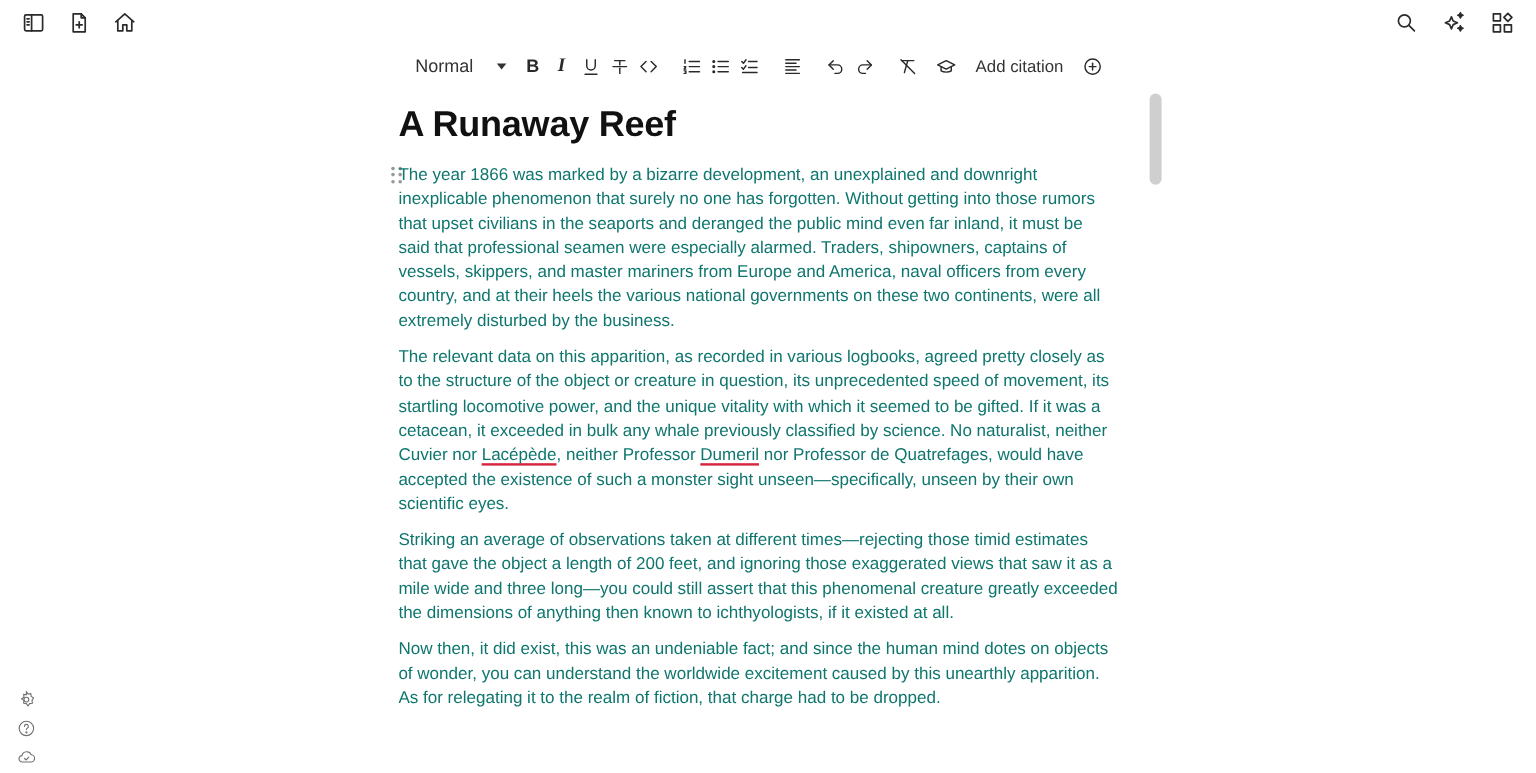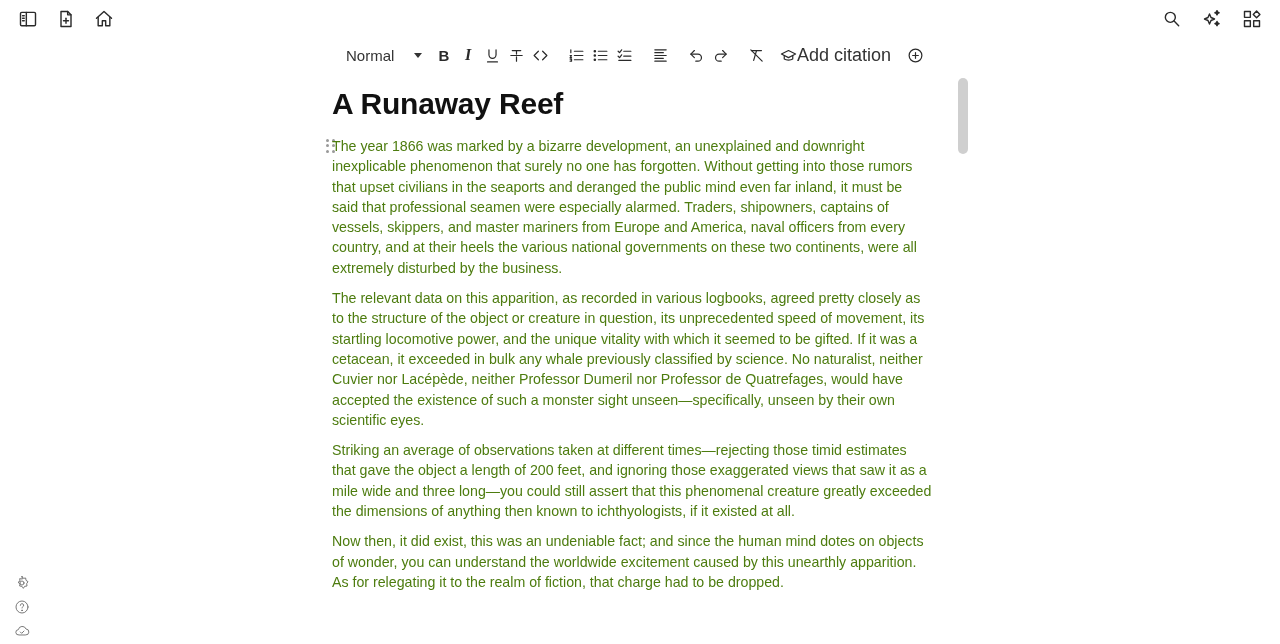--- a/index.html
+++ b/index.html
@@ -11,28 +11,28 @@
   .icon-btn { width: 24px; height: 22px; display: flex; align-items: center; justify-content: center; cursor: pointer; }
   .icon-btn svg { width: 20px; height: 20px; stroke: #2a2a2a; fill: none; stroke-width: 1.7; stroke-linecap: round; stroke-linejoin: round; }
 
   .toolbar { position: absolute; top: 42px; left: 346px; height: 26px; display: flex; align-items: center; }
   .tb-select { display: flex; align-items: center; width: 80px; font-size: 15px; color: #333; cursor: pointer; margin-right: 6px; }
   .tb-select .label { flex: 1; }
   .tb-select .caret { width: 0; height: 0; border-left: 4px solid transparent; border-right: 4px solid transparent; border-top: 5px solid #333; margin-right: 4px; }
   .tb-btn { height: 24px; min-width: 24px; display: flex; align-items: center; justify-content: center; cursor: pointer; color: #2a2a2a; }
   .tb-btn svg { width: 17px; height: 17px; stroke: #2a2a2a; fill: none; stroke-width: 1.7; stroke-linecap: round; stroke-linejoin: round; }
   .tb-gap { width: 12px; }
-  .tb-text { font-size: 18px; color: #333; margin-left: 0; }
+  .tb-text { font-size: 14px; color: #333; margin-left: 16px; }
   .tb-b { font-weight: bold; font-size: 15px; }
   .tb-i { font-style: italic; font-weight: bold; font-family: "Liberation Serif", serif; font-size: 16px; }
 
   .editor { position: absolute; top: 80px; left: 332px; width: 600px; height: 564px; overflow: hidden; }
   .doc-title { font-size: 30px; font-weight: bold; color: #111; line-height: 48px; margin-bottom: 8px; letter-spacing: -0.2px; }
-  .para { font-size: 14.2px; line-height: 20.3px; color: #4d7c0f; margin-bottom: 10px; position: relative; }
-  .misspelled { text-decoration-color: #d6243d; text-decoration-thickness: 2px; text-underline-offset: 3px; }
+  .para { font-size: 14.2px; line-height: 20.3px; color: #0f766e; margin-bottom: 10px; position: relative; }
+  .misspelled { text-decoration: underline; text-decoration-color: #d6243d; text-decoration-thickness: 2px; text-underline-offset: 3px; }
 
   .drag-handle { position: absolute; left: 326px; top: 139px; width: 10px; height: 14px; cursor: grab; display: grid; grid-template-columns: 3px 3px; gap: 2px 3px; }
   .drag-handle span { width: 3px; height: 3px; background: #999; border-radius: 50%; }
 
   .scrollbar { position: absolute; left: 958px; top: 78px; width: 10px; height: 76px; background: #cfcfcf; border-radius: 5px; cursor: pointer; }
 
   .sidebar-bottom { position: absolute; left: 12px; bottom: 4px; display: flex; flex-direction: column; gap: 6px; }
   .sidebar-bottom .icon-btn { width: 20px; height: 18px; }
   .sidebar-bottom svg { width: 16px; height: 16px; stroke: #707070; stroke-width: 1.4; fill: none; }
 </style>

